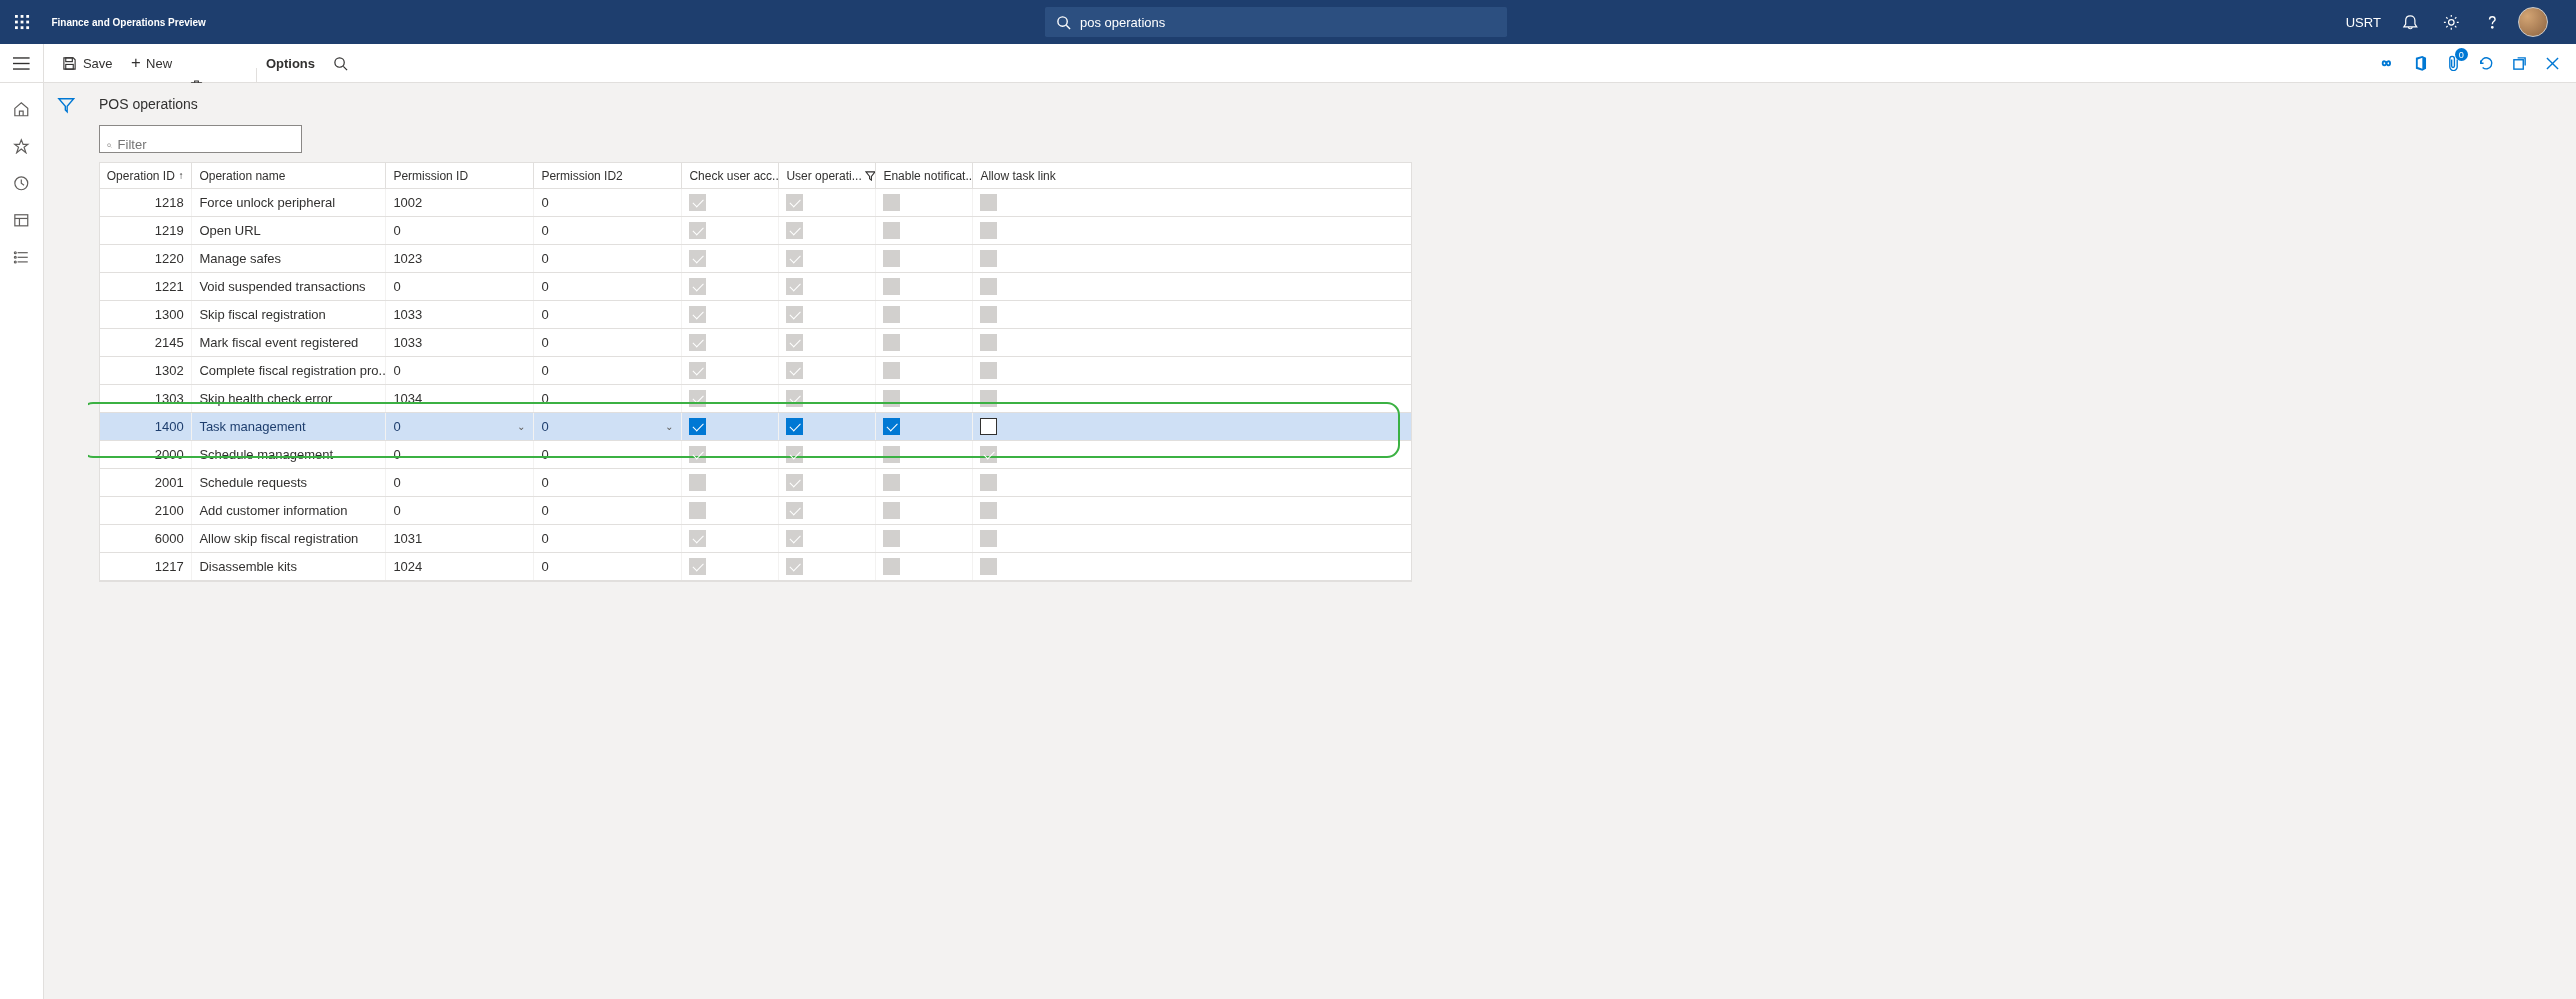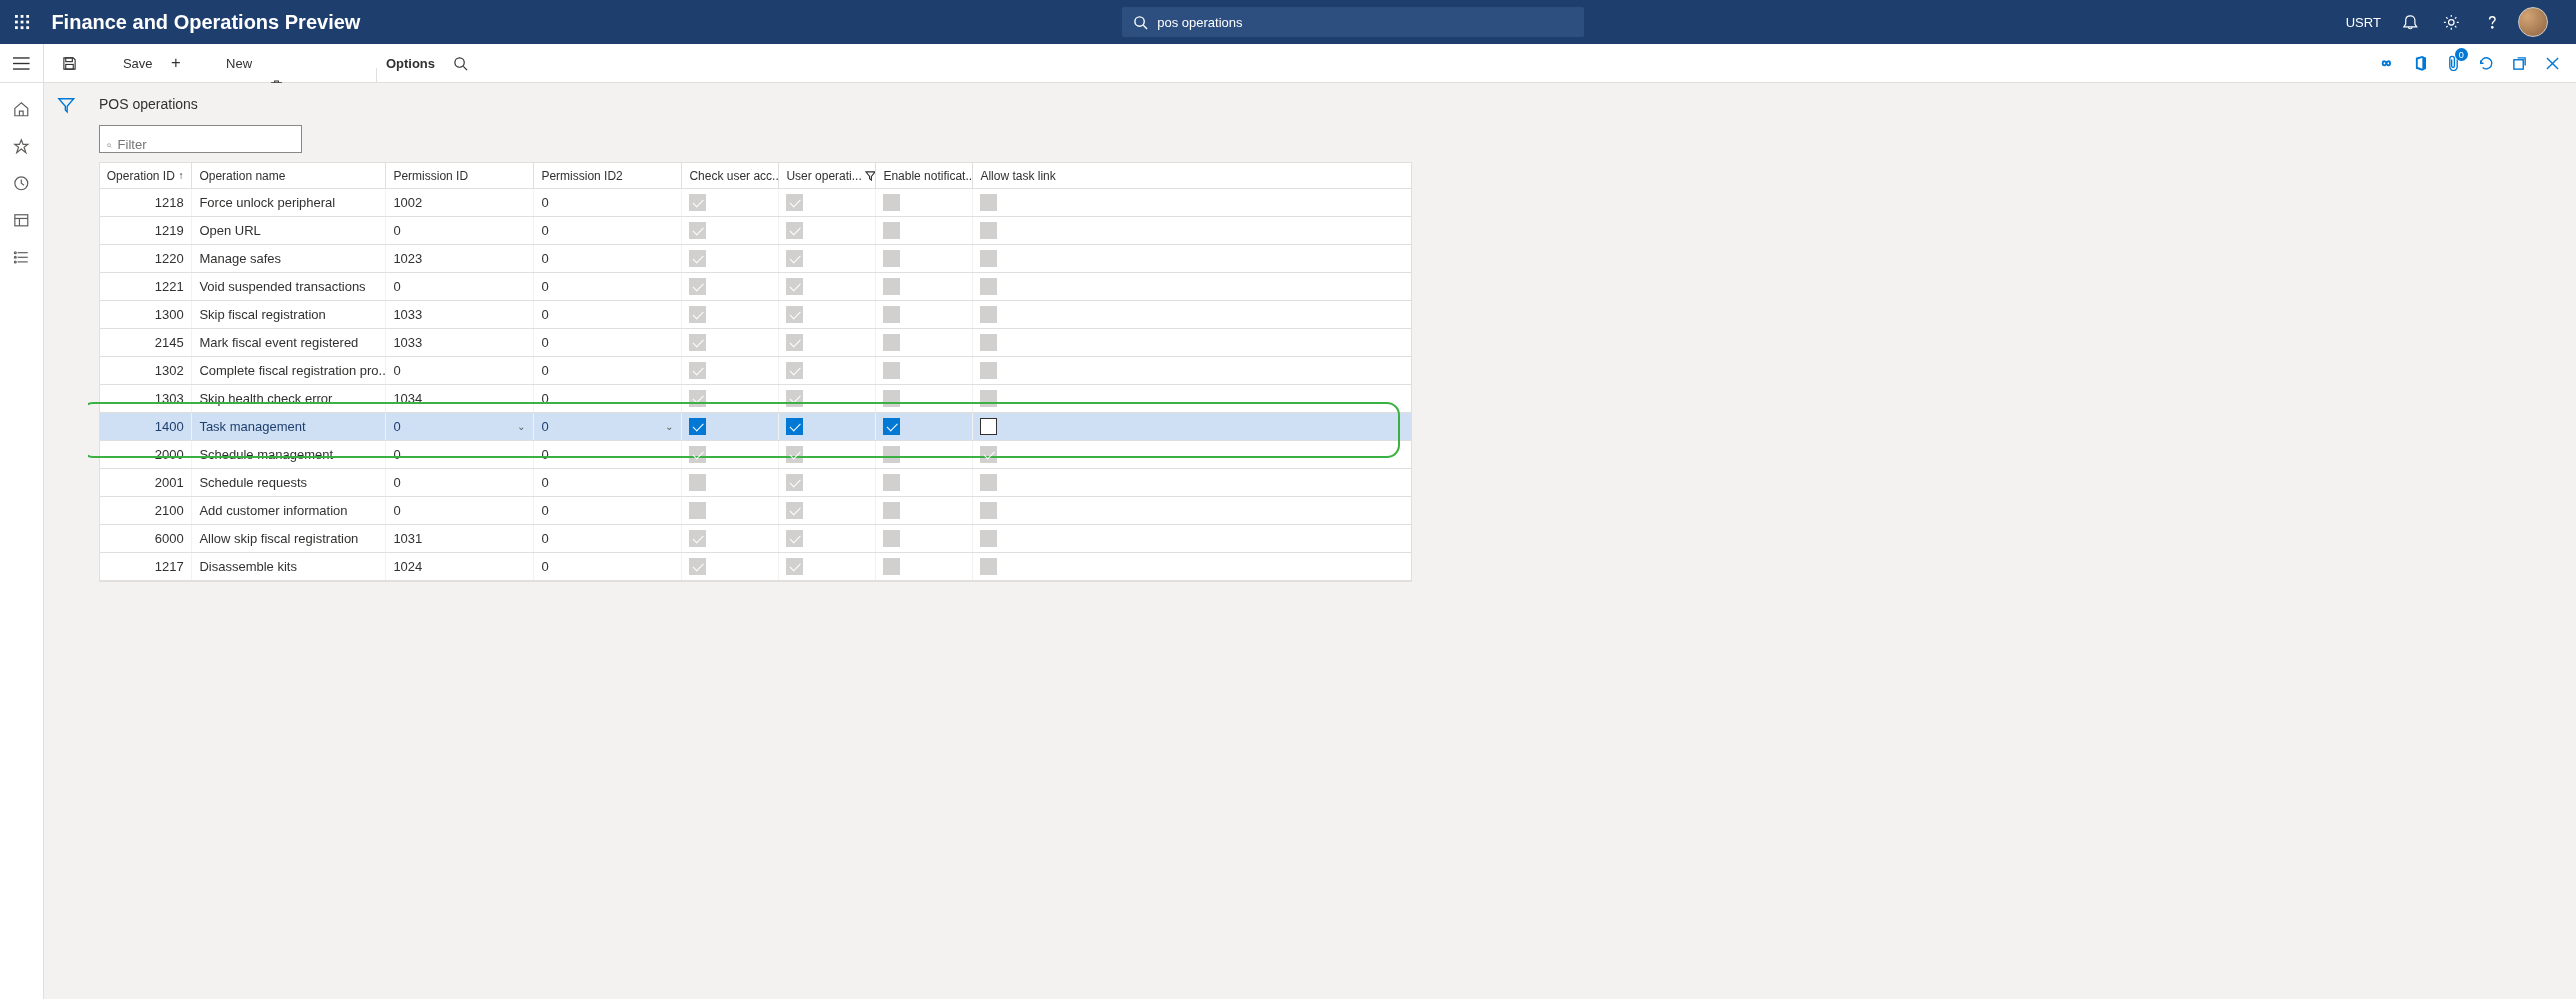--- a/index.html
+++ b/index.html
@@ -12,21 +12,21 @@
     display: flex;
     align-items: center;
     color: #fff;
   }
   .topbar .waffle {
     width: 44px; height: 44px;
     display: flex; align-items: center; justify-content: center;
     cursor: pointer;
   }
   .topbar .app-title {
-    font-size: 20px; font-weight: 600; padding-left: 7.4px;
+    font-size: 10px; font-weight: 600; padding-left: 7.4px;
   }
   .topbar .search-wrap {
     flex: 1;
     display: flex;
     justify-content: center;
   }
   .topbar .search {
     background: #2c4f80;
     height: 30px;
     width: 462px;
@@ -82,21 +82,20 @@
     align-items: center;
     height: 100%;
     padding-left: 9.2px;
   }
   .actionbar .action {
     display: flex; align-items: center;
     height: 100%;
     padding: 0 9.2px;
     cursor: pointer;
     font-size: 13px;
-    gap: 40px;
   }
   .actionbar .action.sep-right { border-right: 0.9px solid #e1dfdd; margin-top: 48px; }
   .actionbar .action svg, .actionbar .action .glyph { margin-right: 5.5px; }
   .actionbar .spacer { flex: 1; }
   .actionbar .right-actions {
     display: flex; align-items: center; height: 100%; padding-right: 7.4px;
   }
   .actionbar .right-actions .icon-btn {
     width: 33px; height: 33px;
     display: flex; align-items: center; justify-content: center;

